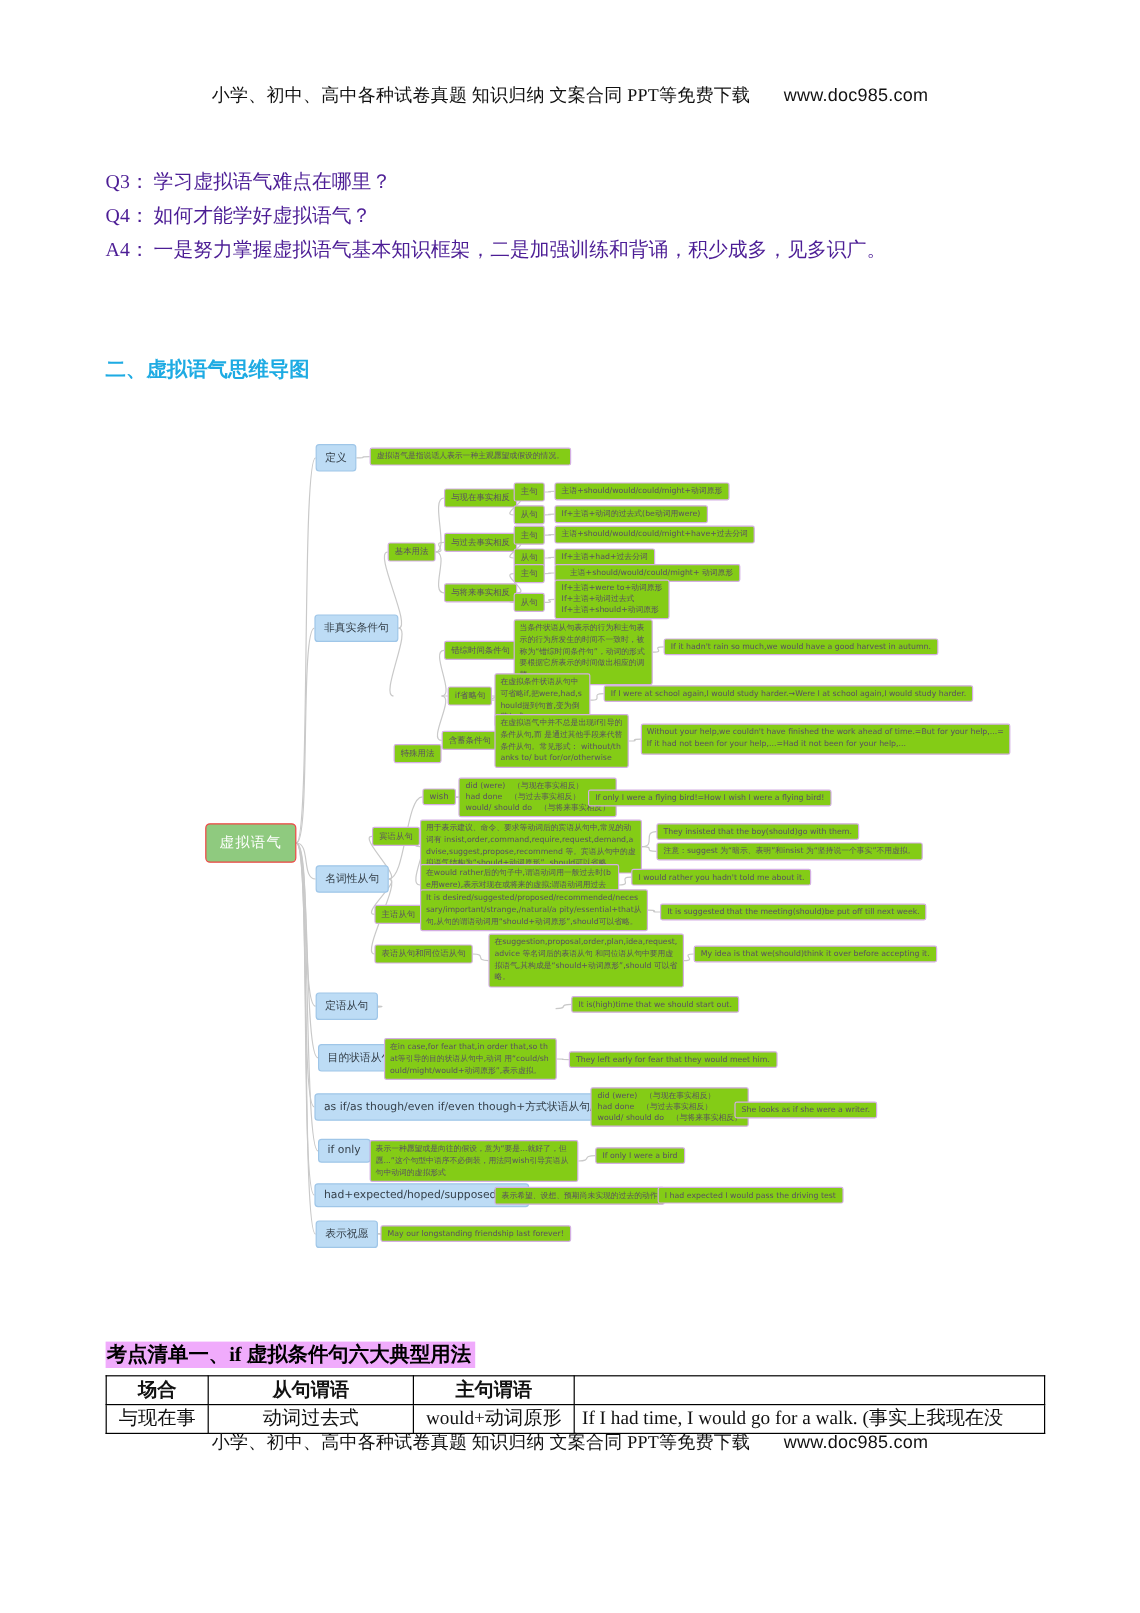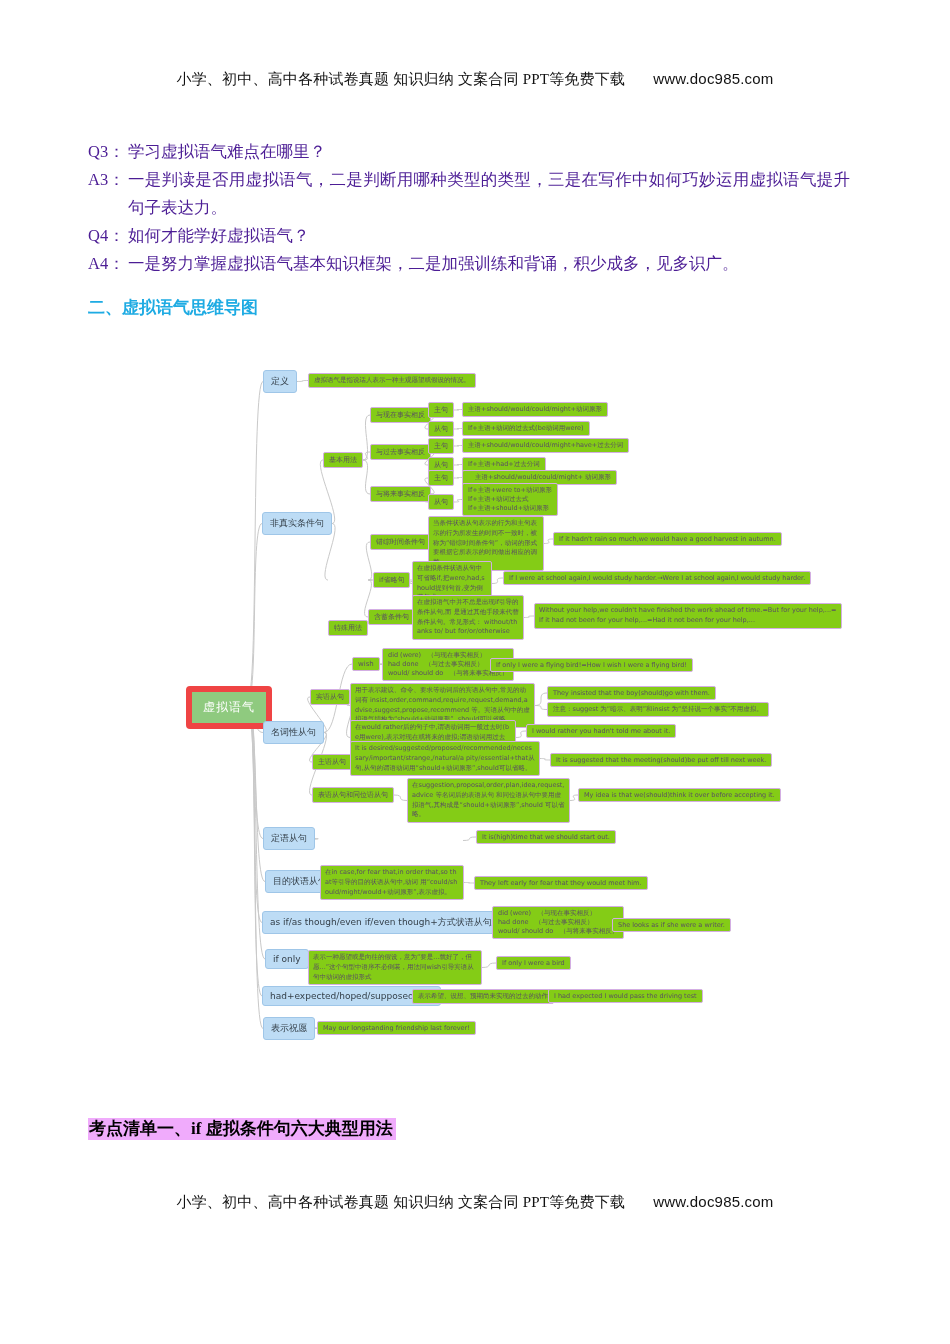--- a/index.html
+++ b/index.html
@@ -22,21 +22,21 @@
     color:#1eabe3; font-family:"Liberation Sans","DejaVu Sans",sans-serif; }
 
   
   .mindmap { position:absolute; left:0; top:0; width:950px; height:1344px; }
   #mm-svg { position:absolute; left:0; top:0; }
   #mm-svg path { stroke:#c9c9c9; stroke-width:1; fill:none; }
   .mm-node { position:absolute; border-radius:2px;
     font-family:"DejaVu Sans","Liberation Sans",sans-serif; }
   .pink { background:#84cc16; border:1px solid #d3aee3; color:#5a5160; }
   .blue { background:#bddcf5; border:1px solid #9fc6e8; color:#35404a; border-radius:3px; }
-  .green { background:#8fca7f; border:6px solid #ef4444; color:#fff; border-radius:4px;margin-left:15px; }
+  .green { background:#8fca7f; border:1px solid #ef4444; color:#fff; border-radius:4px; }
   .mm-root { font-size:12px; padding:7px 11px; white-space:nowrap; letter-spacing:1px; }
   .b1 { font-size:9px; padding:4px 7px; white-space:nowrap; }
   .lbl { font-size:7px; padding:2px 5px; white-space:nowrap; }
   .txt { font-size:6.5px; padding:2px 4px; line-height:1.5; word-break:break-all; }
   .ex  { font-size:6.5px; padding:2px 5px; white-space:nowrap; }
   .pre { white-space:pre-line; }
 
   
   .checklist-title { position:absolute; left:88px; top:1117px; font-size:17px; font-weight:bold; color:#000; }
   .checklist-title .hl { background:#f0abfc; padding:1px 3px 2px 1px; }
@@ -54,24 +54,20 @@
 <div id="page">
 
   <div class="doc-header">
     <span>小学、初中、高中各种试卷真题  知识归纳  文案合同  PPT等免费下载</span><span class="url">www.doc985.com</span>
   </div>
 
   <div class="qa">
     <div class="qa-row">
       <span class="qa-label">Q3：</span>
       <span class="qa-text">学习虚拟语气难点在哪里？</span>
-    </div>
-    <div class="qa-row">
-      <span class="qa-label">A3：</span>
-      <span class="qa-text">一是判读是否用虚拟语气，二是判断用哪种类型的类型，三是在写作中如何巧妙运用虚拟语气提升句子表达力。</span>
     </div>
     <div class="qa-row">
       <span class="qa-label">Q4：</span>
       <span class="qa-text">如何才能学好虚拟语气？</span>
     </div>
     <div class="qa-row">
       <span class="qa-label">A4：</span>
       <span class="qa-text">一是努力掌握虚拟语气基本知识框架，二是加强训练和背诵，积少成多，见多识广。</span>
     </div>
   </div>
@@ -229,18 +225,40 @@
     <div id="n-had-e" class="mm-node pink ex" style="left:548px;top:989px;">I had expected I would pass the driving test</div>
 
     <div id="n-wishz" class="mm-node blue b1" style="left:263px;top:1017px;">表示祝愿</div>
     <div id="n-wishz-e" class="mm-node pink ex" style="left:317px;top:1021px;">May our longstanding friendship last forever!</div>
   </div>
 
   <div class="checklist-title">
     <span class="hl">考点清单一、if 虚拟条件句六大典型用法</span>
   </div>
 
+  <table class="grammar-table">
+    <colgroup>
+        <col class="col1">
+        <col class="col2">
+        <col class="col3">
+        <col class="col4">
+      </colgroup>
+    <tbody>
+        <tr>
+      <th>场合</th>
+      <th>从句谓语</th>
+      <th>主句谓语</th>
+      <th></th>
+    </tr>
+    <tr>
+      <td>与现在事</td>
+      <td>动词过去式</td>
+      <td>would+动词原形</td>
+      <td class="example">If I had time, I would go for a walk. (事实上我现在没</td>
+    </tr>
+  </tbody>
+    </table>
 
   <div class="doc-footer">
     <span>小学、初中、高中各种试卷真题  知识归纳  文案合同  PPT等免费下载</span><span class="url">www.doc985.com</span>
   </div>
 
 </div>
 
 </body></html>

